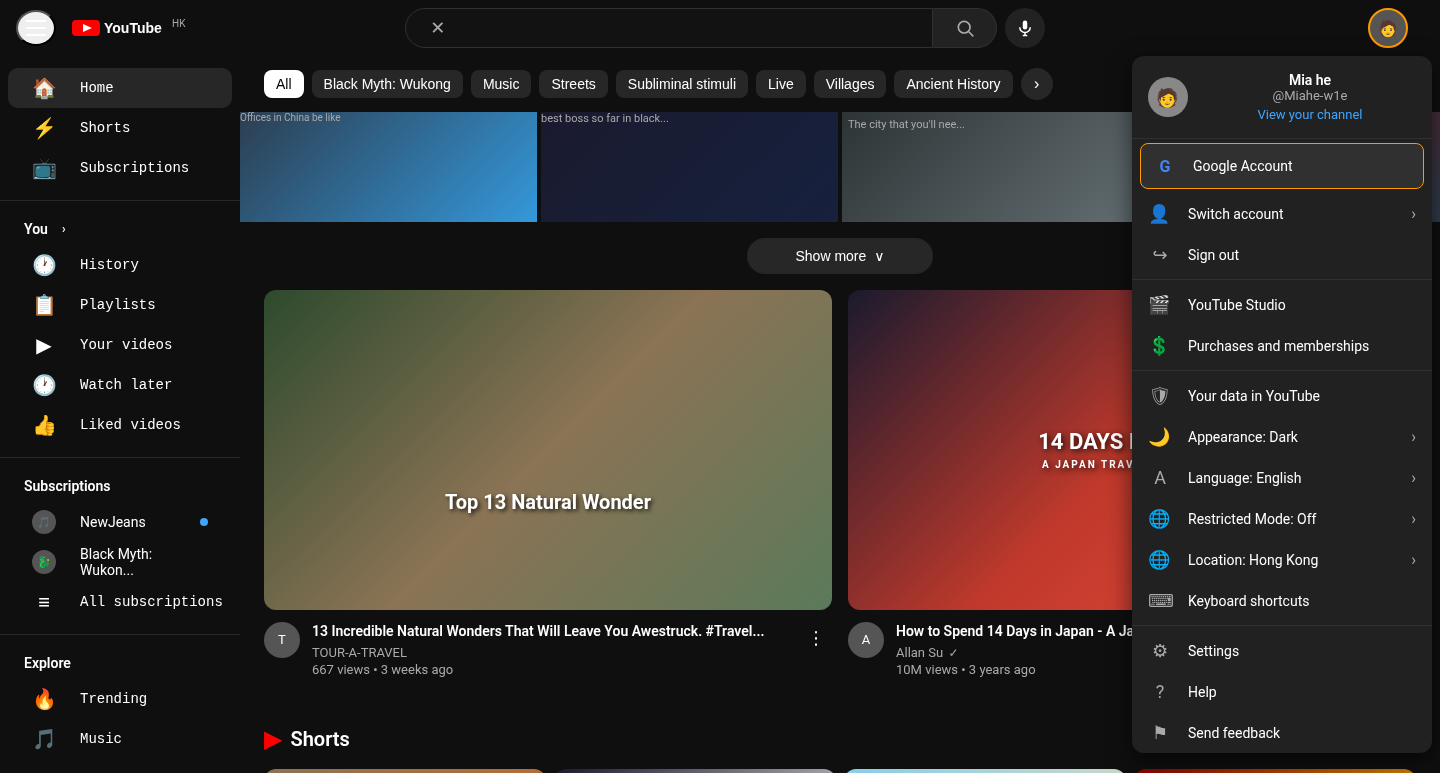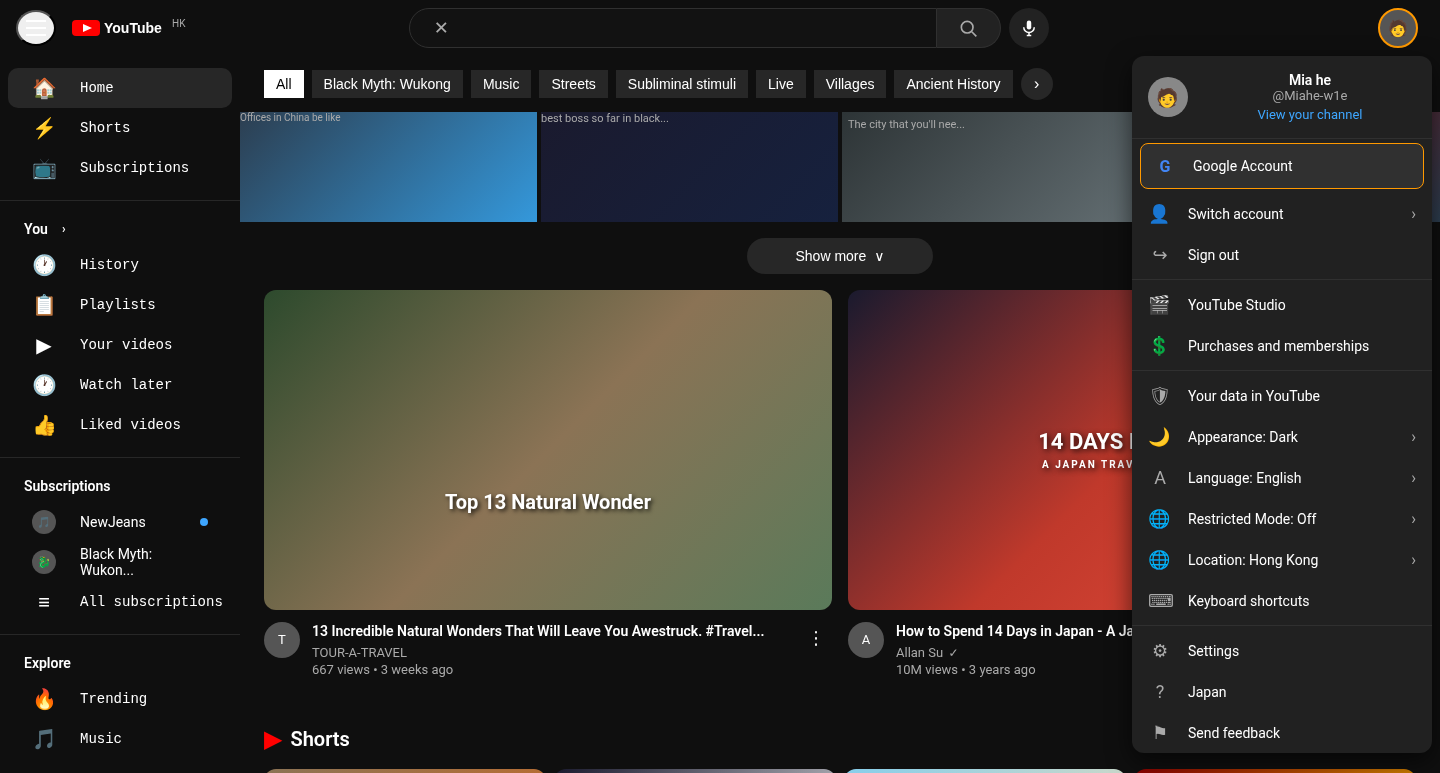--- a/index.html
+++ b/index.html
@@ -9,21 +9,21 @@
       font-family: 'Roboto', Arial, sans-serif;
       font-size: 14px;
       overflow: hidden;
       width: 1440px;
       height: 773px;
     }
 
     
     .header {
       position: fixed;
-      top: 0; left: 0; right: 6px;
+      top: 0; left: 0; right: 16px;
       height: 56px;
       background: #0f0f0f;
       display: flex;
       align-items: center;
       padding: 0 16px;
       z-index: 100;
       gap: 16px;
     }
     .header-left {
       display: flex;
@@ -246,21 +246,21 @@
       gap: 8px;
       overflow-x: auto;
       background: #0f0f0f;
       position: sticky;
       top: 0;
       z-index: 40;
     }
     .filter-bar::-webkit-scrollbar { height: 0; }
     .filter-chip {
       padding: 6px 12px;
-      border-radius: 0;
+      border-radius: 8px;
       background: #272727;
       color: #fff;
       font-size: 14px;
       cursor: pointer;
       white-space: nowrap;
       border: none;
     }
     .filter-chip.active {
       background: #fff;
       color: #000;
@@ -880,21 +880,21 @@
 
     <div class="dropdown-divider"></div>
 
     <div class="dropdown-item">
       <span class="dropdown-item-icon">⚙</span>
       <span class="dropdown-item-label">Settings</span>
     </div>
 
     <div class="dropdown-item">
       <span class="dropdown-item-icon">?</span>
-      <span class="dropdown-item-label">Japan</span>
+      <span class="dropdown-item-label">Help</span>
     </div>
 
     <div class="dropdown-item">
       <span class="dropdown-item-icon">⚑</span>
       <span class="dropdown-item-label">Send feedback</span>
     </div>
   </div>
 </div>
 
 </body></html>

